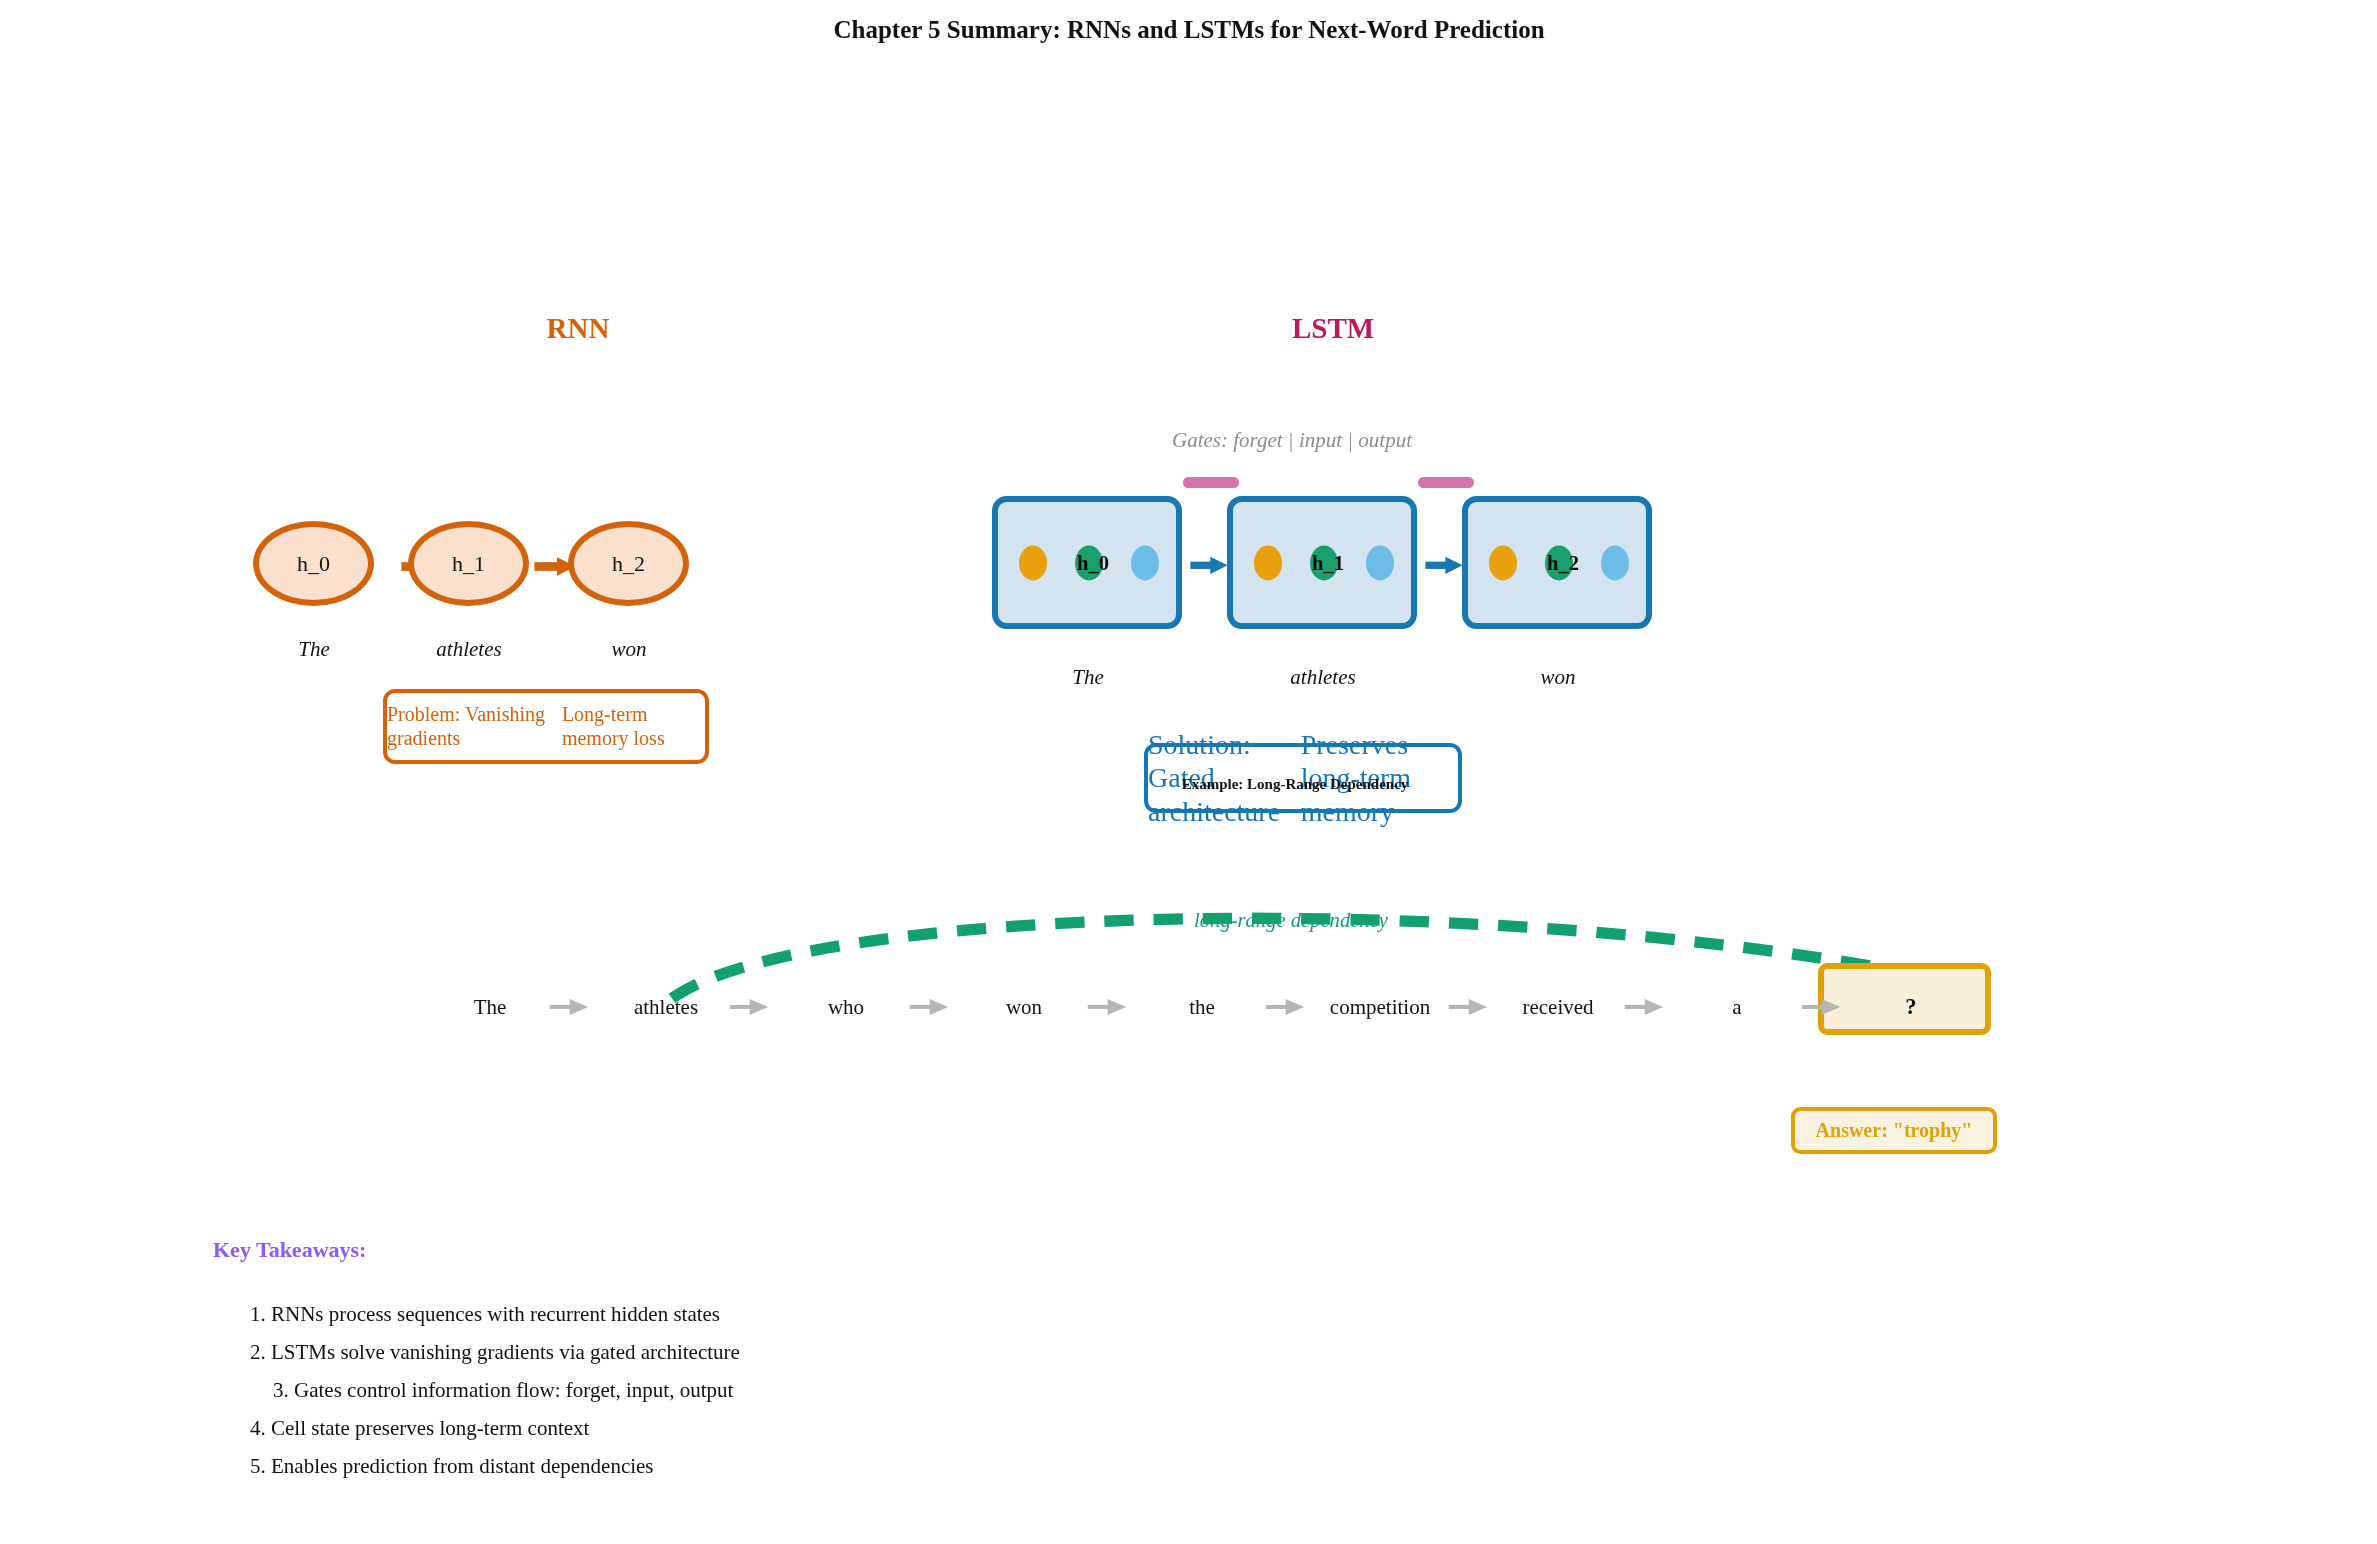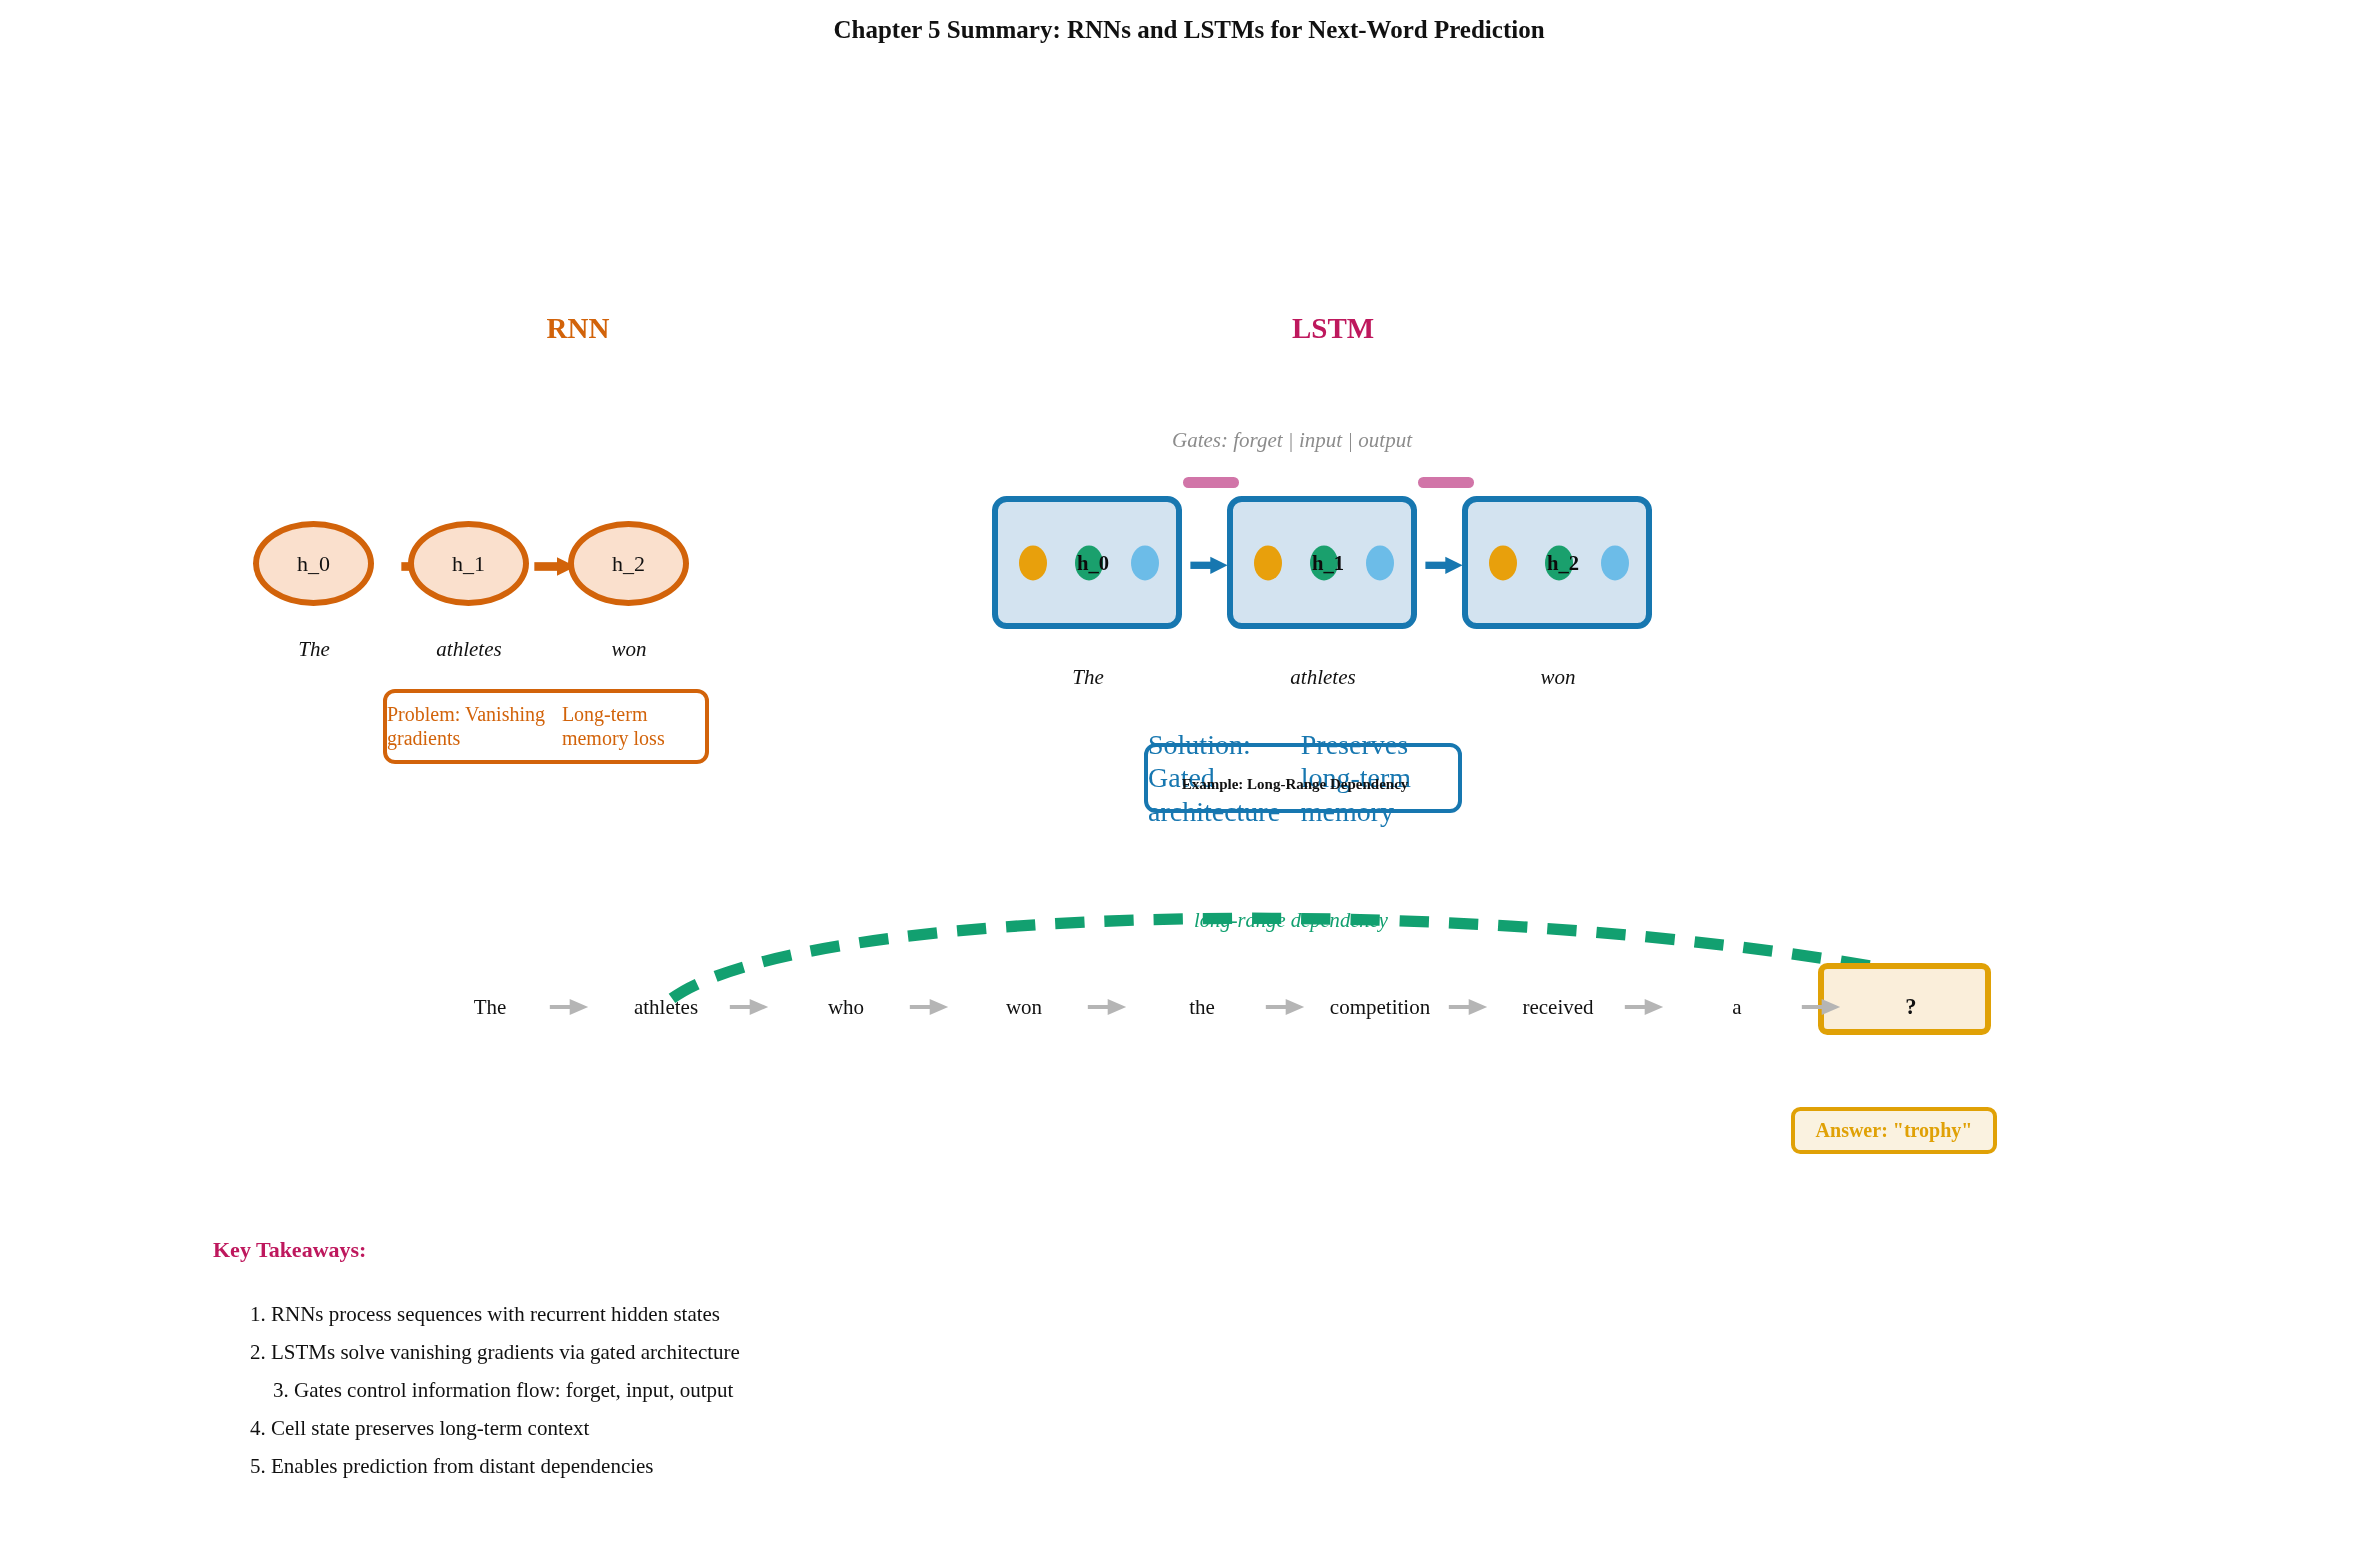--- a/index.html
+++ b/index.html
@@ -58,21 +58,21 @@
              border:6px solid #E0A106;border-radius:9.3px;background:#FAEEDA;
              box-sizing:border-box;}
   #qmark{left:1911px;top:1007px;font-size:22.6px;font-weight:bold;color:#111;z-index:6;}
   #answer-box{left:1791px;top:1107px;width:206px;height:47px;
               border:4px solid #E0A106;border-radius:9.3px;background:#FAF2E0;
               box-sizing:border-box;display:flex;align-items:center;
               justify-content:center;font-size:20px;font-weight:bold;color:#E0A106;}
   #dep-label{left:1291px;top:920px;font-size:20.6px;font-style:italic;color:#12A070;z-index:7;}
 
   
-  #takeaways-title{left:213px;top:1237px;font-size:22px;font-weight:bold;color:#be185d;}
+  #takeaways-title{left:213px;top:1237px;font-size:22px;font-weight:bold;color:#8b5cf6;}
   .take-item{position:absolute;left:250px;font-size:21px;color:#111;white-space:nowrap;}
 </style>
 </head>
 <body>
 
 <div class="abs ctr" id="doc-title">Chapter 5 Summary: RNNs and LSTMs for Next-Word Prediction</div>
 
 <div class="abs ctr sec-head" id="rnn-title">RNN</div>
 
 <div class="abs" style="left:253px;top:521px;">

